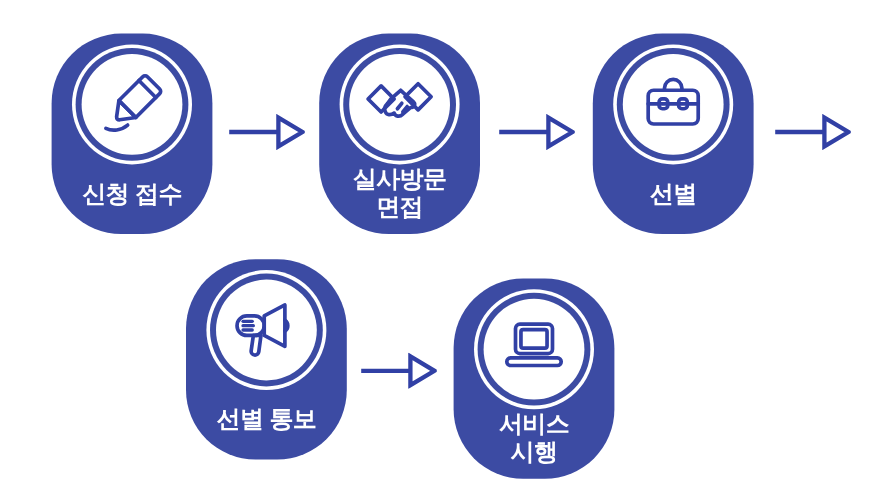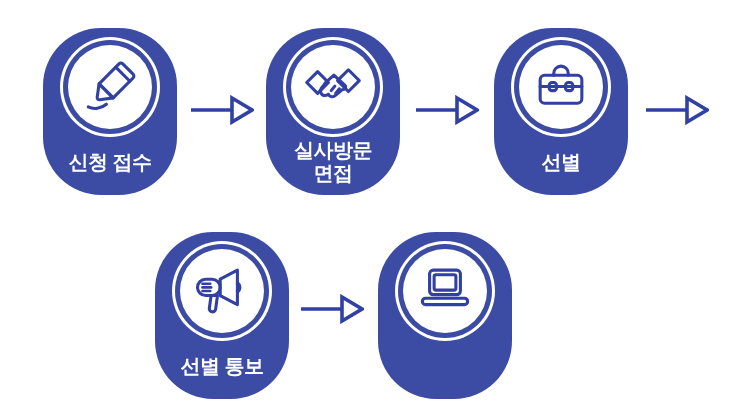--- a/index.html
+++ b/index.html
@@ -41,21 +41,21 @@
     letter-spacing:-0.5px;text-align:center;
   }
   .label span{display:block;}
   .arrow{position:absolute;width:64px;height:30px;}
   .arrow line{stroke:var(--arrow);stroke-width:3.6;}
   .arrow polygon{fill:var(--bg);stroke:var(--arrow);stroke-width:3.6;stroke-linejoin:miter;}
   
   #pill-1{left:43px;top:28px;}
   #pill-2{left:266px;top:28px;}
   #pill-3{left:494px;top:28px;}
-  #pill-4{left:155px;top:232px;text-decoration:underline;}
+  #pill-4{left:155px;top:216px;text-decoration:underline;}
   #pill-5{left:378px;top:232px;}
   #arrow-1{left:190px;top:95px;}
   #arrow-2{left:415px;top:95px;}
   #arrow-3{left:645px;top:95px;}
   #arrow-4{left:300px;top:294px;}
 </style>
 </head>
 <body>
 
 <div class="canvas">
@@ -157,15 +157,19 @@
   <div class="pill" id="pill-5">
     <div class="circle">
       <svg viewBox="0 0 64 64" aria-hidden="true">
         <g class="icon-path">
           <rect x="15" y="9" width="34" height="27" rx="4"></rect>
           <rect x="20" y="14" width="24" height="17" rx="2"></rect>
           <rect x="7" y="40" width="50" height="7" rx="3.5"></rect>
         </g>
       </svg>
     </div>
+    <div class="label">
+      <span>서비스</span>
+      <span>시행</span>
+    </div>
   </div>
 
 </div>
 
 </body></html>

